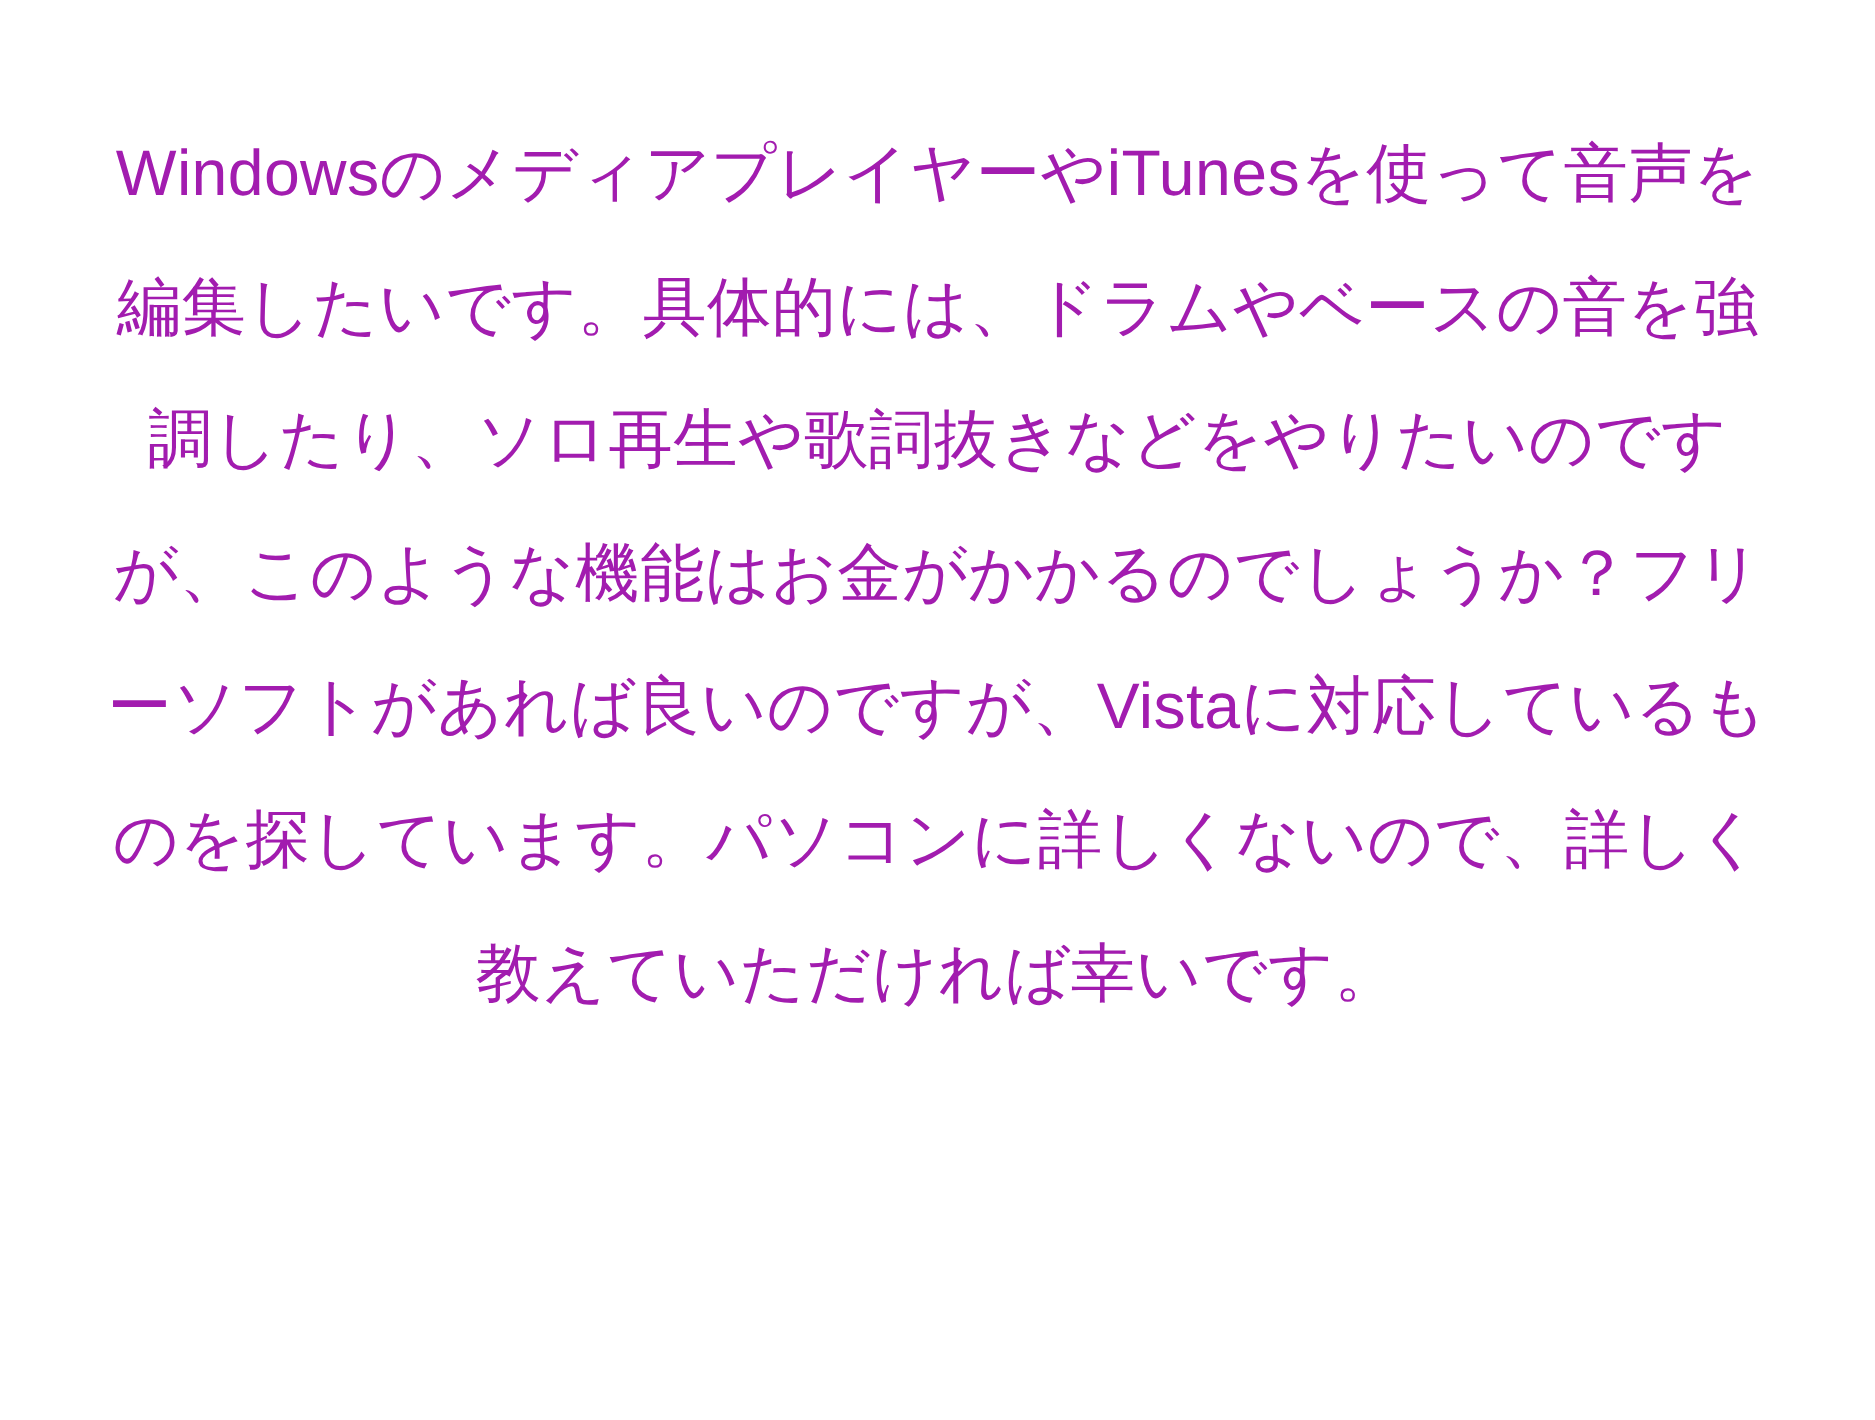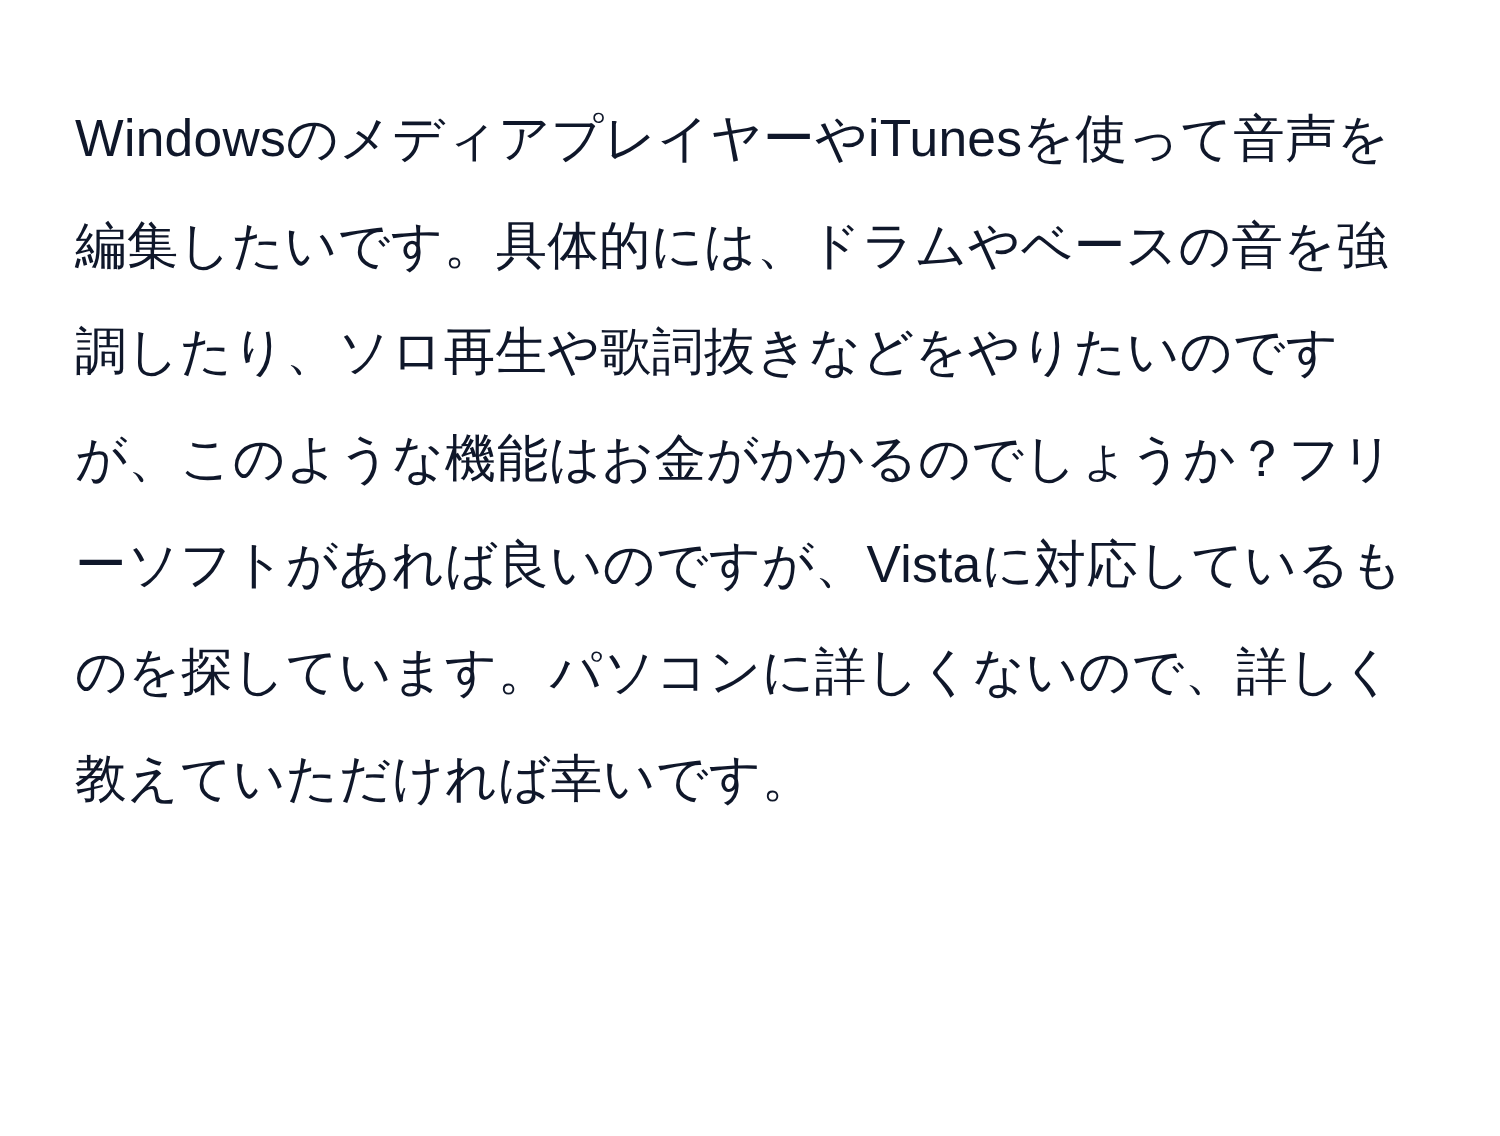--- a/index.html
+++ b/index.html
@@ -10,23 +10,23 @@
     body {
       width: 1500px;
       height: 1136px;
       background: #ffffff;
       font-family: -apple-system, BlinkMacSystemFont, "Segoe UI", "Hiragino Sans", "Hiragino Kaku Gothic ProN", Meiryo, sans-serif;
       padding: 85px 75px 75px 75px;
     }
     .content {
       font-size: 51.5px;
       line-height: 2.07;
-      color: #0f172a;
+      color: #a21caf;
       font-weight: 400;
       letter-spacing: 0.3px;
-      text-align: left;
+      text-align: center;
       word-break: break-all;
     }
   </style>
 </head>
 <body>
 
 <div class="content">WindowsのメディアプレイヤーやiTunesを使って音声を編集したいです。具体的には、ドラムやベースの音を強調したり、ソロ再生や歌詞抜きなどをやりたいのですが、このような機能はお金がかかるのでしょうか？フリーソフトがあれば良いのですが、Vistaに対応しているものを探しています。パソコンに詳しくないので、詳しく教えていただければ幸いです。</div>
 
 </body></html>

